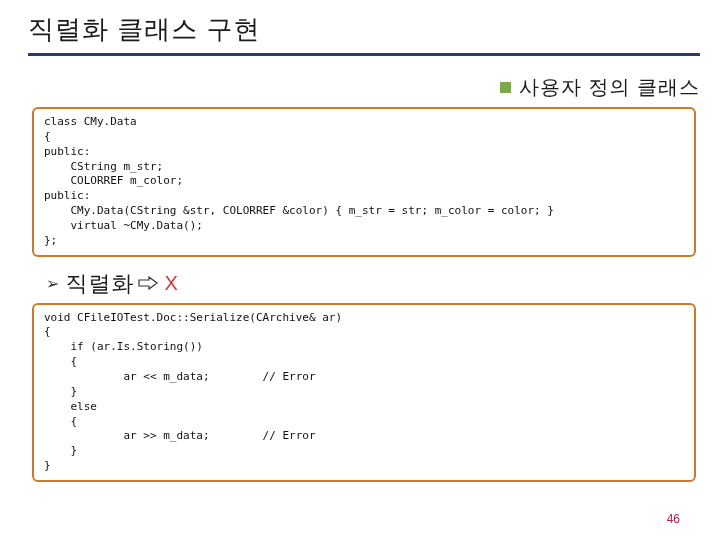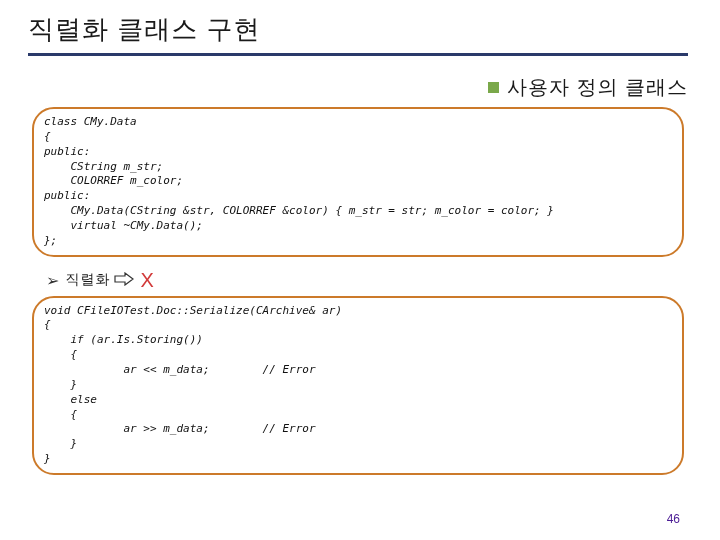--- a/index.html
+++ b/index.html
@@ -5,21 +5,21 @@
   * { box-sizing: border-box; margin: 0; padding: 0; }
   body {
     width: 720px;
     height: 540px;
     background: #ffffff;
     font-family: "Malgun Gothic", "Apple SD Gothic Neo", sans-serif;
     position: relative;
     overflow: hidden;
   }
   .slide {
-    padding: 12px 32px 0 28px;
+    padding: 12px 20px 0 28px;
   }
   .title {
     font-size: 26px;
     font-weight: 400;
     color: #1a1a1a;
     padding-bottom: 6px;
     letter-spacing: 1px;
   }
   .title-rule {
     height: 3px;
@@ -40,61 +40,60 @@
     margin-right: 8px;
     flex-shrink: 0;
   }
   .bullet-text {
     font-size: 20px;
     color: #1a1a1a;
     letter-spacing: 1px;
   }
   .code-box {
     border: 2px solid #cc7a2a;
-    border-radius: 22px;
+    border-radius: 6px;
     padding: 6px 10px 6px 10px;
     margin: 4px 4px 12px 4px;
     font-family: "Malgun Gothic", monospace;
     font-size: 11px;
     line-height: 1.35;
     color: #111;
     white-space: pre;
-    font-style: italic;
   }
   .sub-row {
     display: flex;
     align-items: center;
     margin: 6px 0 4px 18px;
   }
   .chevron {
     font-size: 16px;
     color: #333;
     margin-right: 6px;
   }
   .sub-text {
-    font-size: 14px;
+    font-size: 22px;
     color: #1a1a1a;
     letter-spacing: 1px;
   }
   .arrow-outline {
     display: inline-block;
     margin: 0 6px 0 4px;
     position: relative;
     top: 1px;
   }
   .x-mark {
     color: #d23a3a;
     font-size: 20px;
   }
   .page-num {
     position: absolute;
     right: 40px;
     bottom: 14px;
     font-size: 12px;
-    color: #4c1d95;
+    color: #be185d;
     text-align: center;
   }
 </style>
 </head>
 <body>
 
 <div class="slide">
 
   <div class="title">직렬화 클래스 구현</div>
   <div class="title-rule"></div>

